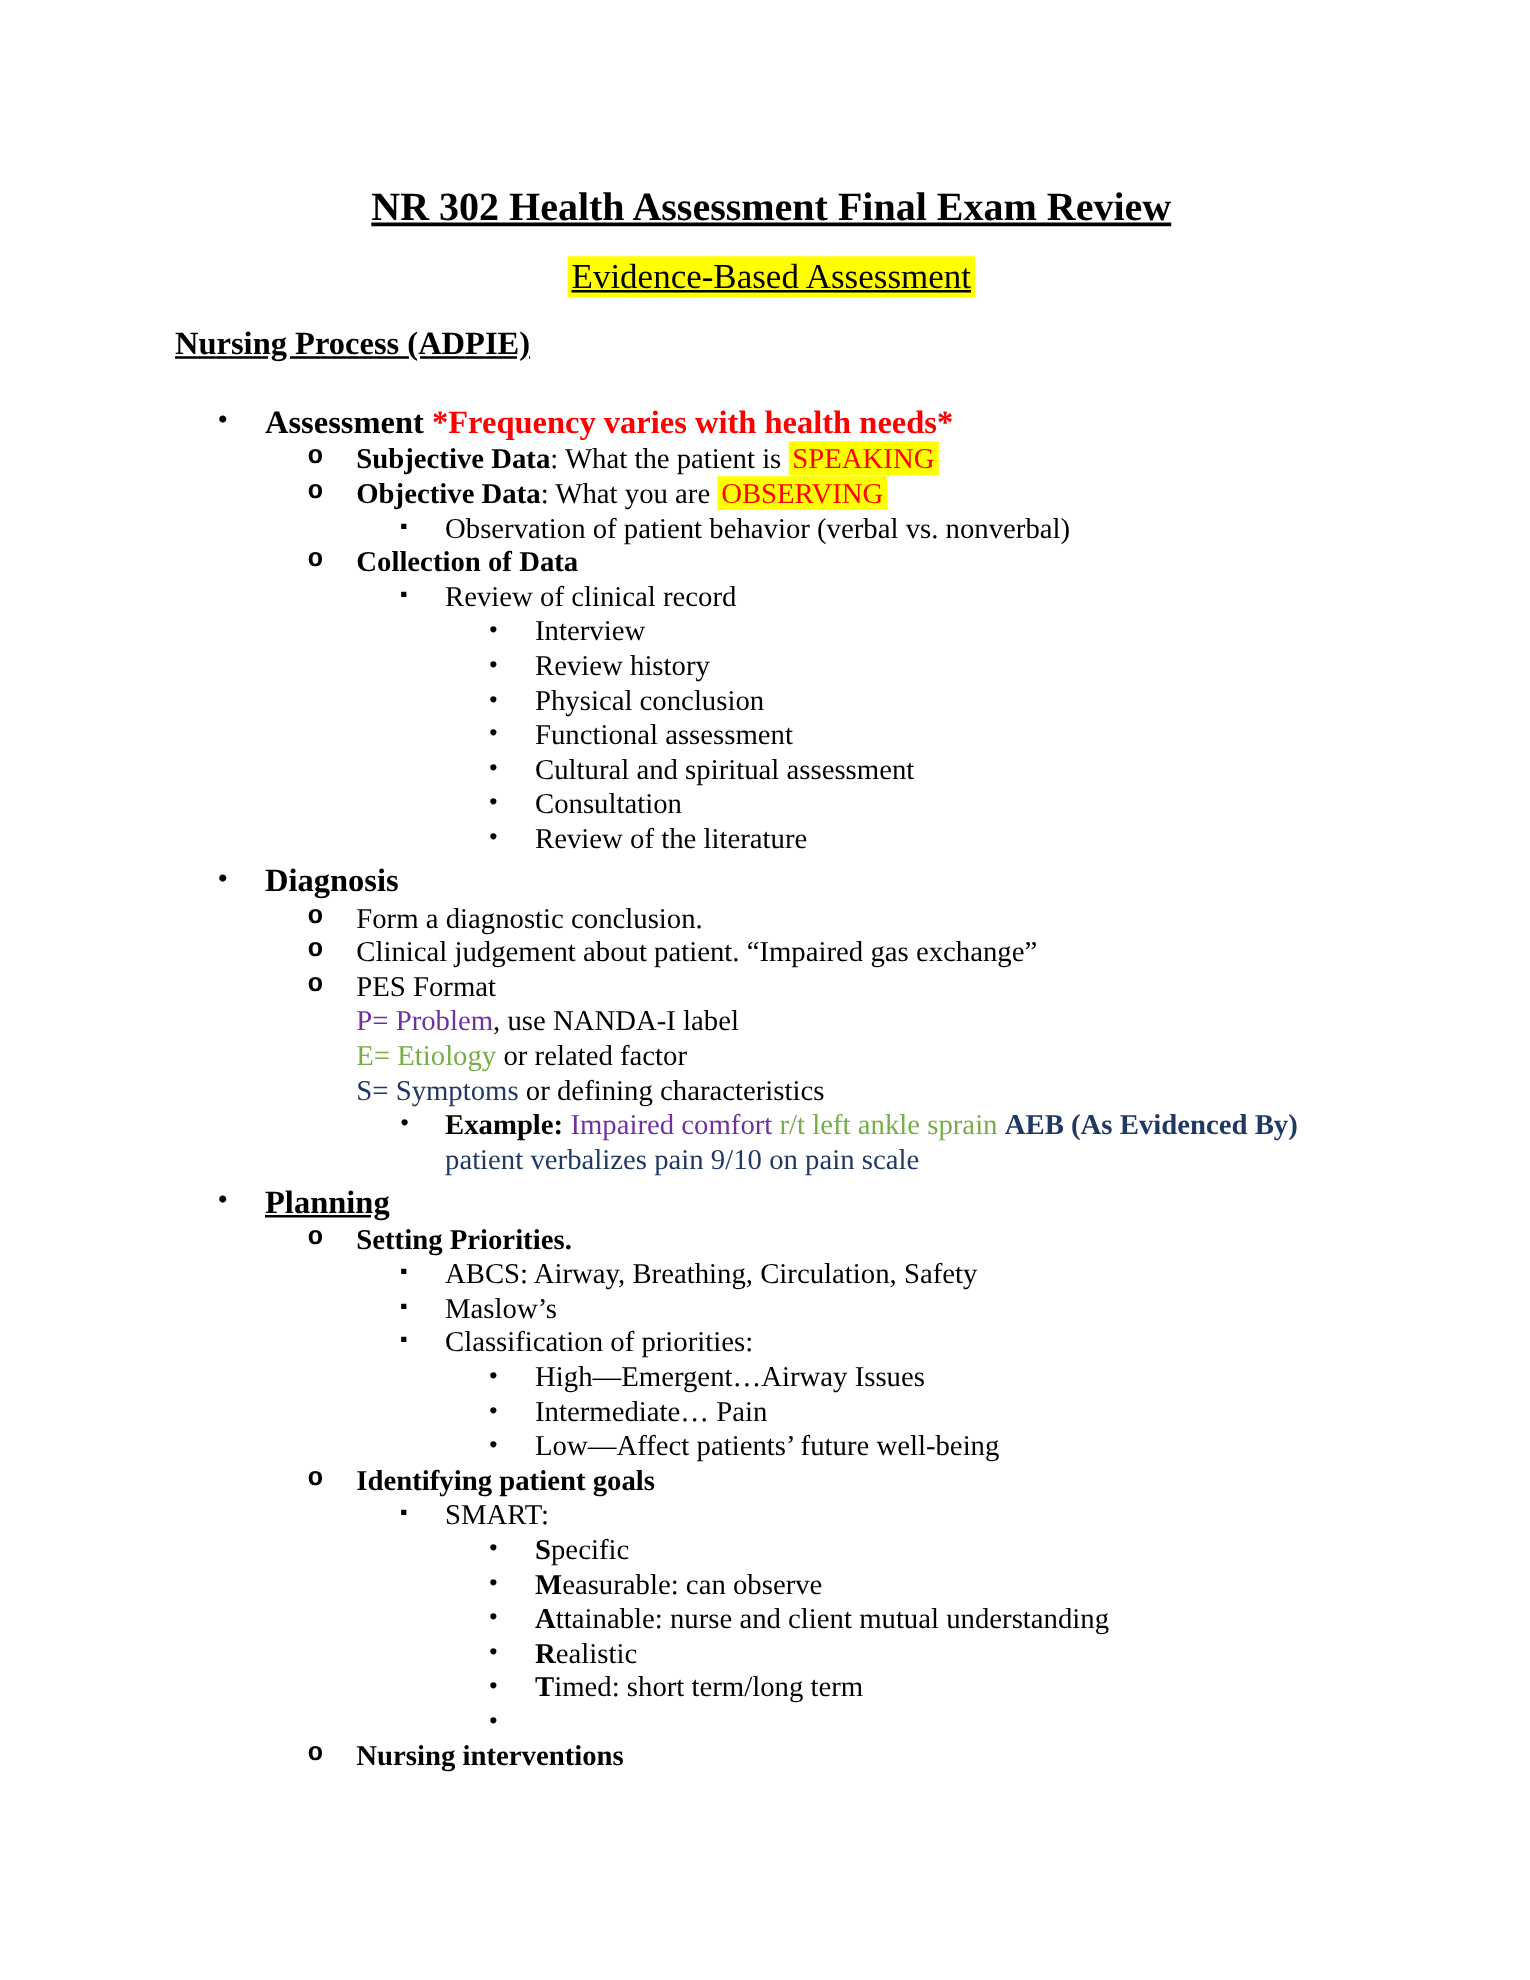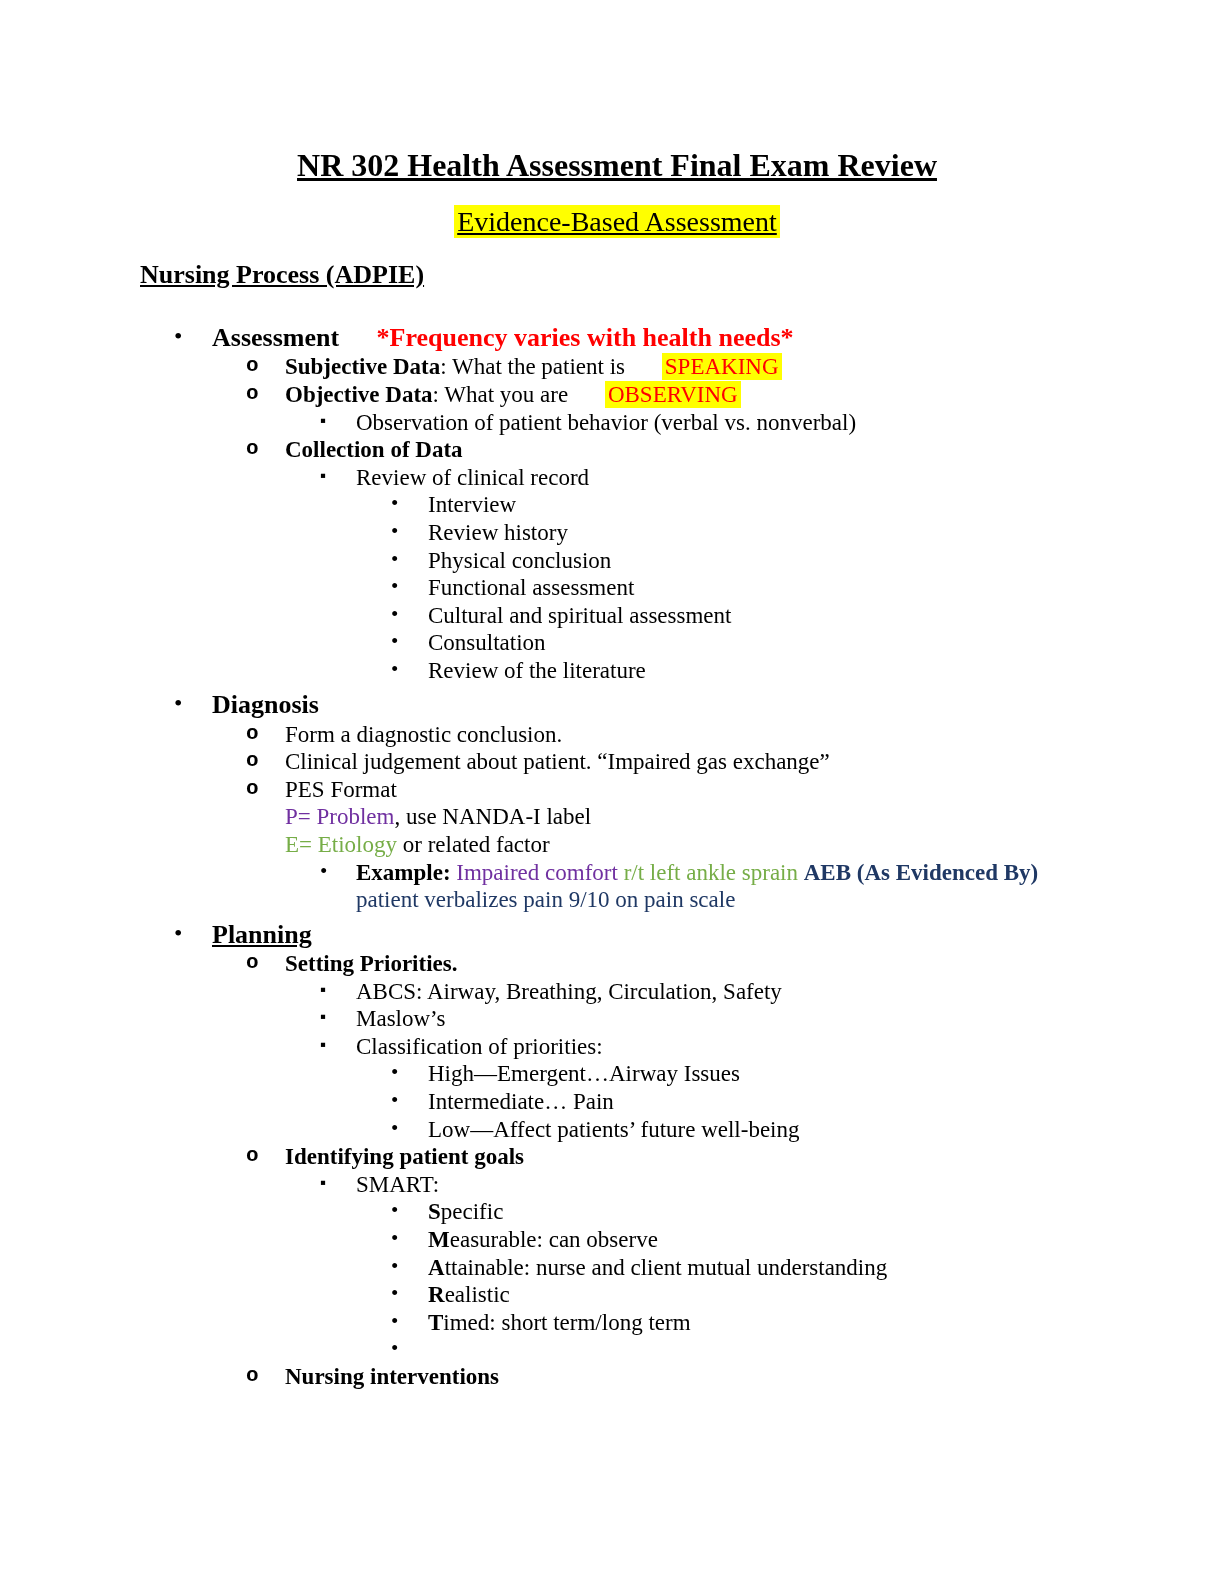--- a/index.html
+++ b/index.html
@@ -9,21 +9,21 @@
   body{width:1224px;height:1584px;overflow:hidden;}
   .page{
     width:1224px;height:1320px;box-sizing:border-box;
     padding:146px 130px 0 140px;
     font-family:"Liberation Serif","DejaVu Serif",serif;
     color:#000;font-size:23px;line-height:1.2;
   }
   .center{text-align:center;}
   .u{text-decoration:underline;}
   .bold{font-weight:bold;}
-  .red{color:var(--red);margin-left:31px;}
+  .red{color:var(--red);}
   .hl{background:var(--highlight);padding:1px 3px;}
   .purple{color:var(--purple);}
   .green{color:var(--green);text-align:center;}
   .navy{color:var(--navy);}
   .title{font-size:32px;font-weight:bold;margin:0;}
   .subtitle{font-size:28px;font-weight:normal;margin:21px 0 0 0;}
   .heading{font-size:26px;font-weight:bold;margin:20px 0 0 0;text-align:left;}
   .list{margin-top:32px;}
   .row{position:relative;}
   .row .b{position:absolute;top:0;}
@@ -128,20 +128,23 @@
       <span class="b">o</span>
       <span>PES Format</span>
     </div>
 
     <div class="row pes">
       <span class="purple">P= Problem</span><span>, use NANDA-I label</span>
     </div>
     <div class="row pes">
       <span class="green">E= Etiology</span><span> or related factor</span>
     </div>
+    <div class="row pes">
+      <span class="navy">S= Symptoms</span><span> or defining characteristics</span>
+    </div>
 
     <div class="row l3 round">
       <span class="b">•</span>
       <span class="bold">Example: </span><span class="purple">Impaired comfort </span><span class="green">r/t left ankle sprain </span><span class="navy bold">AEB (As Evidenced By) </span><span class="navy">patient verbalizes pain 9/10 on pain scale</span>
     </div>
 
     <div class="row l1">
       <span class="b">•</span>
       <span class="bold u">Planning</span>
     </div>

